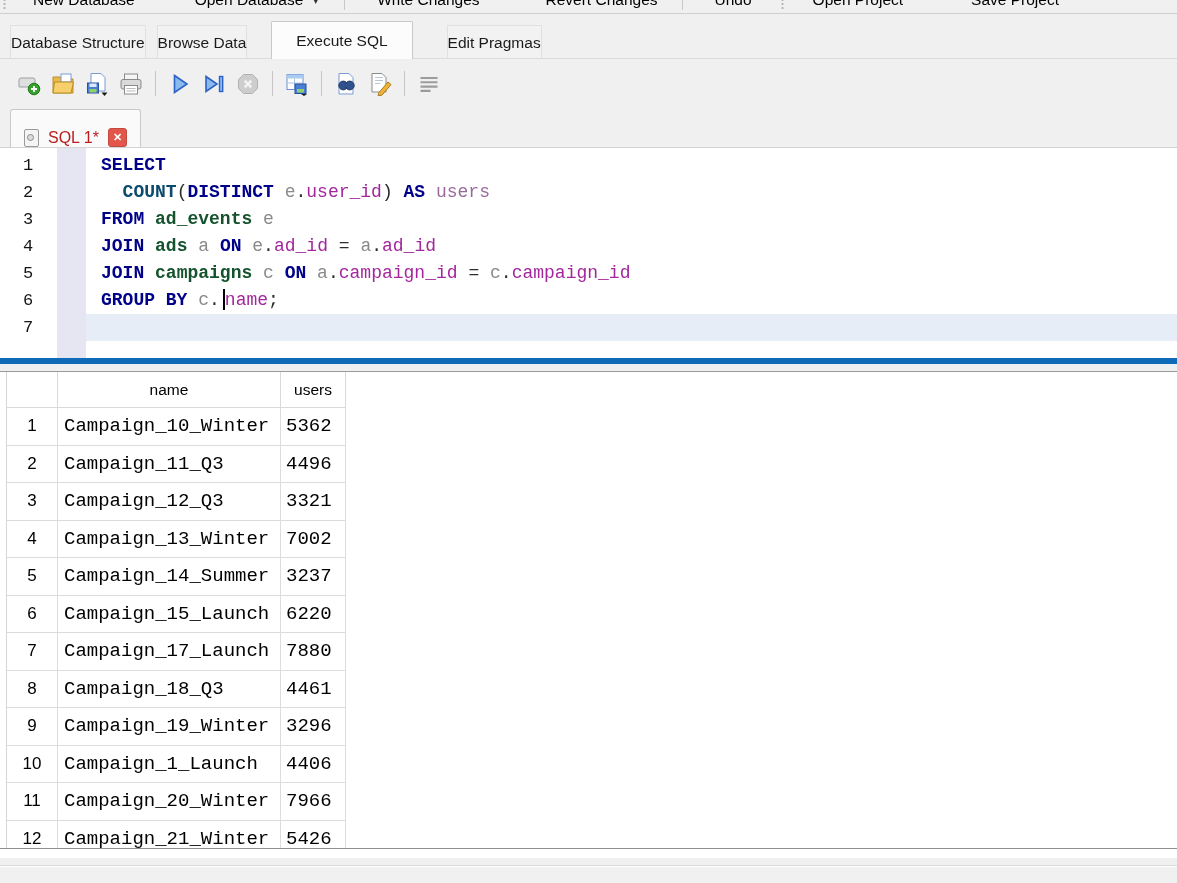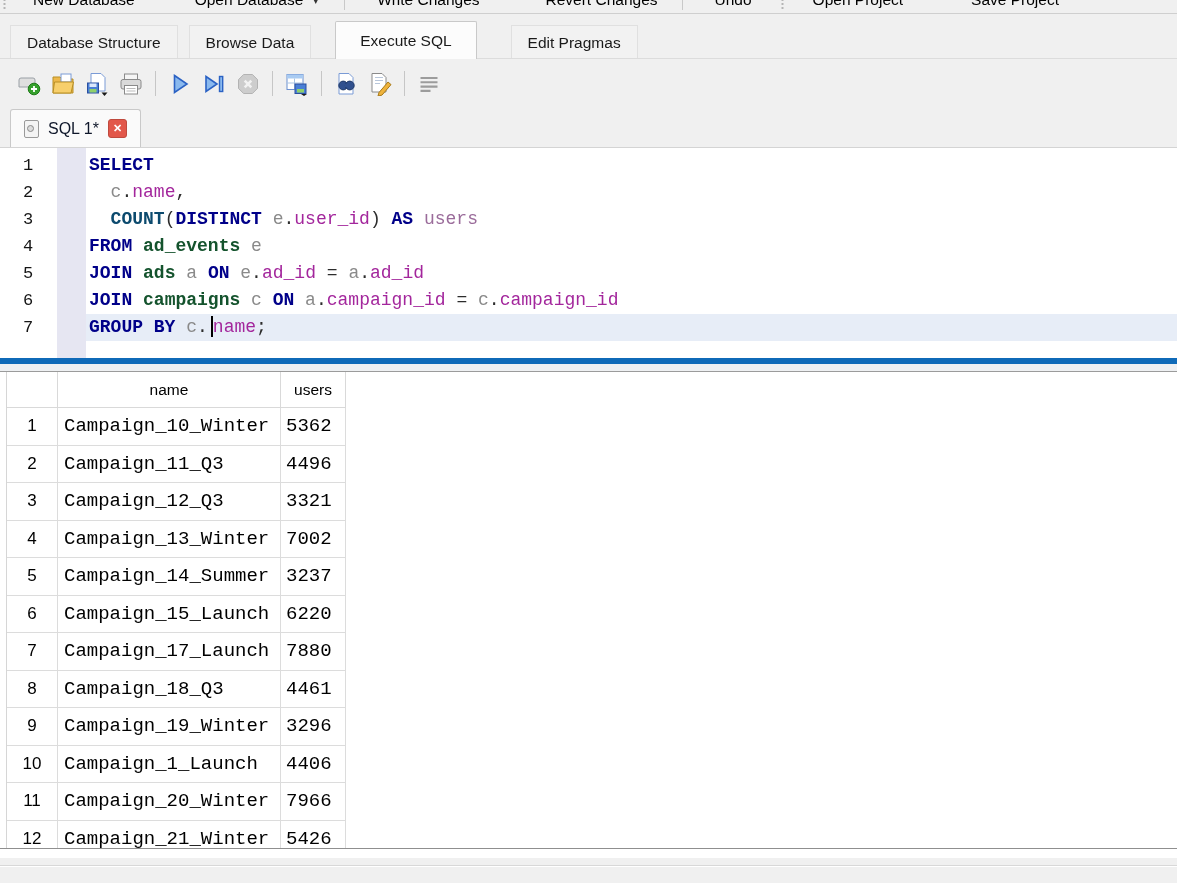--- a/index.html
+++ b/index.html
@@ -21,46 +21,46 @@
   .main-toolbar-inner > :nth-child(4){margin-left:16px}
   .main-toolbar-inner > :nth-child(5){margin-left:16px}
   .main-toolbar-inner > :nth-child(6){margin-left:40px}
   .main-toolbar-inner > :nth-child(7){margin-left:14px}
   .main-toolbar-inner > :nth-child(8){margin-left:16px}
   .main-toolbar-inner > :nth-child(9){margin-left:18px}
   .main-toolbar-inner > :nth-child(10){margin-left:12px}
   .main-toolbar-inner > :nth-child(11){margin-left:42px}
   
   .view-tabs{position:absolute;top:14px;left:0;right:0;height:45px;display:flex;align-items:flex-end;padding-left:10px;border-bottom:1px solid #dcdcdc;box-sizing:border-box;}
-  .tab{height:33px;line-height:33px;padding:0 16px;background:#f2f2f2;border:1px solid #e0e0e0;border-bottom:none;font-size:15.5px;color:#1a1a1a;box-sizing:border-box;}
+  .tab{height:33px;line-height:33px;padding:0 0;background:#f2f2f2;border:1px solid #e0e0e0;border-bottom:none;font-size:15.5px;color:#1a1a1a;box-sizing:border-box;}
   .tab:nth-child(2){margin-left:11px}
   .tab:nth-child(3){margin-left:24px}
   .tab:nth-child(4){margin-left:34px}
   .tab.active{height:38px;line-height:38px;background:#fcfcfc;border-color:#c9c9c9;margin-bottom:-1px;padding:0 24px;border-radius:2px 2px 0 0;}
   
   .sql-toolbar{position:absolute;top:59px;left:0;right:0;height:49px;display:flex;align-items:center;padding-left:14px;gap:4px;}
   .tbtn{width:30px;height:30px;display:flex;align-items:center;justify-content:center;border-radius:3px;}
   .tbtn .icn, .mticon{display:flex;}
   .tbtn svg{width:24px;height:24px;display:block;}
   .vsep{width:1px;height:25px;background:#c6c6c6;margin:0 5px;}
   
   .sql-tabs{position:absolute;top:108px;left:0;right:0;height:39px;display:flex;align-items:flex-end;padding-left:10px;}
-  .sql-tab{height:38px;display:flex;align-items:center;gap:9px;padding:0 13px;background:#fafafa;border:1px solid #c9c9c9;border-bottom:none;border-radius:3px 3px 0 0;font-size:16px;color:#0f172a;box-sizing:border-box;}
+  .sql-tab{height:38px;display:flex;align-items:flex-end;gap:9px;padding:0 13px;background:#fafafa;border:1px solid #c9c9c9;border-bottom:none;border-radius:3px 3px 0 0;font-size:16px;color:#b91c1c;box-sizing:border-box;}
   .doc-ic{width:13px;height:16px;border:1px solid #9a9a9a;background:#f4f4f4;border-radius:2px;position:relative;}
   .doc-ic::after{content:'';position:absolute;left:2px;top:4px;width:5px;height:5px;border:1px solid #8a8a8a;border-radius:50%;background:#dcdcdc;}
   .close-btn{width:17px;height:17px;background:#e2574a;border:1px solid #bf4a3e;border-radius:3px;color:#fff;font-size:11px;font-weight:bold;display:flex;align-items:center;justify-content:center;}
   .close-btn::before{content:'✕';}
   
   .editor{position:absolute;top:147px;left:0;right:0;height:211px;background:#fff;border-top:1px solid #d4d4d4;box-sizing:border-box;}
   .gutter{position:absolute;left:0;top:0;bottom:0;width:57px;background:#fff;padding-top:4px;box-sizing:border-box;}
   .lnum{height:27px;line-height:27px;padding-left:23px;font-family:"Liberation Mono", monospace;font-size:17px;color:#151515;}
   .fold-margin{position:absolute;left:57px;top:0;bottom:0;width:29px;background:#e6e6f2;}
   .cur-line{position:absolute;left:86px;right:0;height:27px;background:#e7edf7;}
   .code{position:absolute;left:89px;top:4px;right:0;}
-  .cline{height:27px;line-height:27px;font-family:"Liberation Mono", monospace;font-size:18px;white-space:pre;position:relative;z-index:2;}
+  .cline{height:27px;line-height:27px;font-family:"Liberation Mono", monospace;font-size:18px;white-space:pre;position:relative;z-index:2;margin-left:12px;}
   .tok-kw{color:#000089;font-weight:bold}
   .tok-fn{color:#0c4a6e;font-weight:bold}
   .tok-tbl{color:#14532d;font-weight:bold}
   .tok-col{color:#a3269c}
   .tok-al{color:#8a8a8a}
   .tok-id{color:#9a6b9a}
   .tok-pl,.tok-pu,.tok-op{color:#2c2c2c}
   .cursor{display:inline-block;width:2px;height:21px;background:#000;vertical-align:middle;margin:0 0 2px 3px;}
   
   .splitter{position:absolute;top:358px;left:0;right:0;height:6px;background:#0f6ab8;}
@@ -279,21 +279,20 @@
         <div class="lnum">3</div>
         <div class="lnum">4</div>
         <div class="lnum">5</div>
         <div class="lnum">6</div>
         <div class="lnum">7</div>
       </div>
     <div class="fold-margin"></div>
     <div class="cur-line" style="top: 166px;"></div>
     <div class="code">
         <div class="cline"><span class="tok-kw">SELECT</span></div>
-        <div class="cline"><span class="tok-pl">  </span><span class="tok-al">c</span><span class="tok-pu">.</span><span class="tok-col">name</span><span class="tok-pu">,</span></div>
         <div class="cline"><span class="tok-pl">  </span><span class="tok-fn">COUNT</span><span class="tok-pu">(</span><span class="tok-kw">DISTINCT</span><span class="tok-pl"> </span><span class="tok-al">e</span><span class="tok-pu">.</span><span class="tok-col">user_id</span><span class="tok-pu">)</span><span class="tok-pl"> </span><span class="tok-kw">AS</span><span class="tok-pl"> </span><span class="tok-id">users</span></div>
         <div class="cline"><span class="tok-kw">FROM</span><span class="tok-pl"> </span><span class="tok-tbl">ad_events</span><span class="tok-pl"> </span><span class="tok-al">e</span></div>
         <div class="cline"><span class="tok-kw">JOIN</span><span class="tok-pl"> </span><span class="tok-tbl">ads</span><span class="tok-pl"> </span><span class="tok-al">a</span><span class="tok-pl"> </span><span class="tok-kw">ON</span><span class="tok-pl"> </span><span class="tok-al">e</span><span class="tok-pu">.</span><span class="tok-col">ad_id</span><span class="tok-pl"> </span><span class="tok-op">=</span><span class="tok-pl"> </span><span class="tok-al">a</span><span class="tok-pu">.</span><span class="tok-col">ad_id</span></div>
         <div class="cline"><span class="tok-kw">JOIN</span><span class="tok-pl"> </span><span class="tok-tbl">campaigns</span><span class="tok-pl"> </span><span class="tok-al">c</span><span class="tok-pl"> </span><span class="tok-kw">ON</span><span class="tok-pl"> </span><span class="tok-al">a</span><span class="tok-pu">.</span><span class="tok-col">campaign_id</span><span class="tok-pl"> </span><span class="tok-op">=</span><span class="tok-pl"> </span><span class="tok-al">c</span><span class="tok-pu">.</span><span class="tok-col">campaign_id</span></div>
         <div class="cline"><span class="tok-kw">GROUP BY</span><span class="tok-pl"> </span><span class="tok-al">c</span><span class="tok-pu">.</span><span class="cursor"></span><span class="tok-col">name</span><span class="tok-pu">;</span></div>
       </div>
   </div>
 
   <div class="splitter"></div>
   <div class="split-gap"></div>

